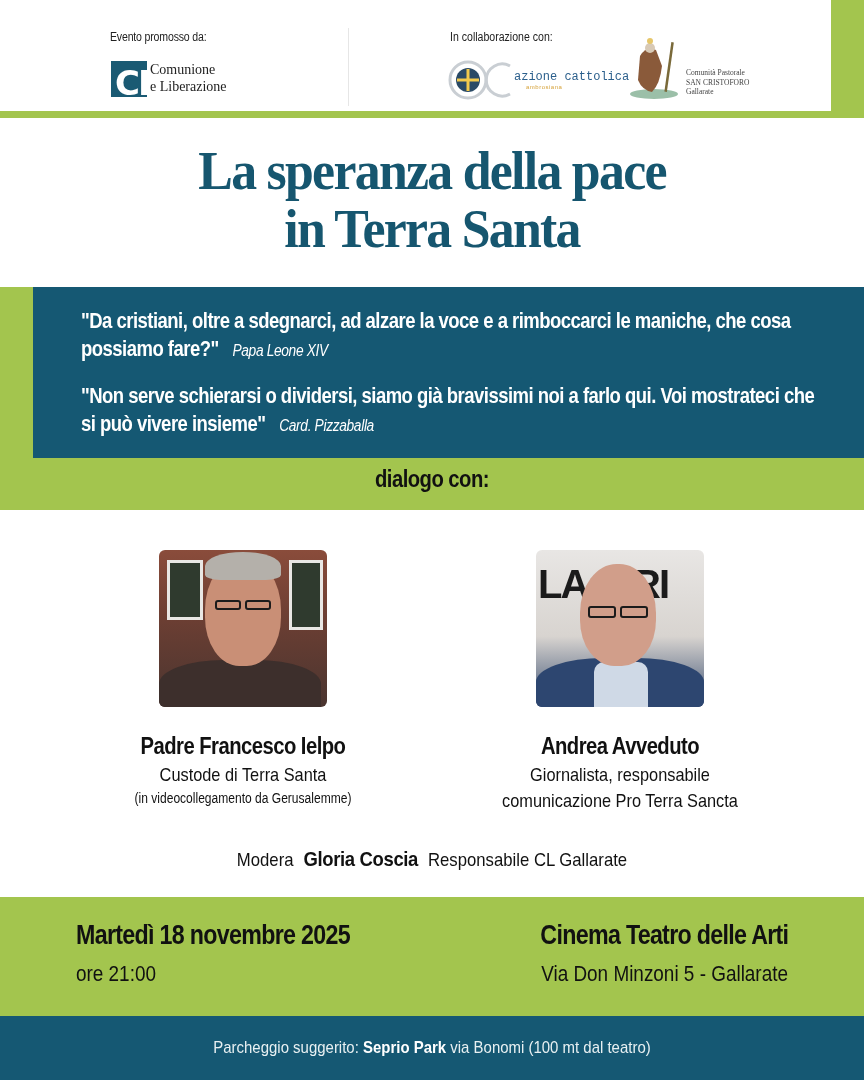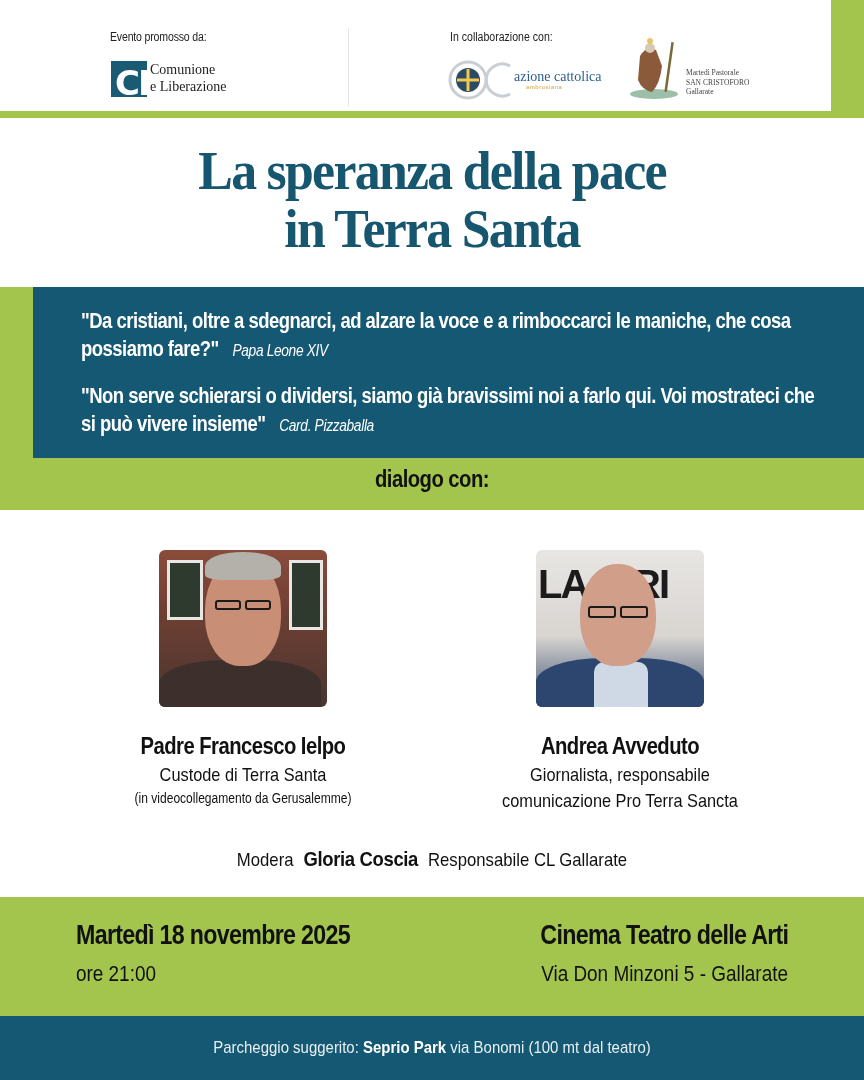--- a/index.html
+++ b/index.html
@@ -11,21 +11,21 @@
   .header-green-bar { position: absolute; left: 0; top: 111px; width: 864px; height: 7px; background: #a3c54e; }
   .header-divider { position: absolute; left: 348px; top: 24px; width: 1px; height: 78px; background: #e6e6e6; }
 
   .promo-label { position: absolute; left: 110px; top: 26px; font-size: 12px; letter-spacing: -0.2px; color: #222; font-family: "Liberation Sans", sans-serif; transform: scaleX(0.88); transform-origin: left; }
   .cl-logo { position: absolute; left: 111px; top: 57px; width: 36px; height: 36px; background: #1a5a73; }
   .cl-logo-text { position: absolute; left: 4px; top: 2px; color: #fff; font-size: 34px; font-family: "DejaVu Sans", sans-serif; font-weight: bold; letter-spacing: -2px; }
   .cl-name { position: absolute; left: 150px; top: 57px; font-size: 14px; line-height: 17px; color: #222; font-family: Liberation Serif, serif; }
 
   .collab-label { position: absolute; left: 450px; top: 26px; font-size: 12px; color: #222; transform: scaleX(0.88); transform-origin: left; }
   .ac-logo { position: absolute; left: 448px; top: 56px; width: 115px; height: 40px; }
-  .ac-text { position: absolute; left: 514px; top: 68px; font-size: 14px; color: #2b5f8c; font-family: Liberation Serif, serif; line-height: 10px; }
+  .ac-text { position: absolute; left: 514px; top: 68px; font-size: 12px; color: #2b5f8c; font-family: Liberation Mono, monospace; line-height: 10px; }
   .ac-sub { position: absolute; left: 526px; top: 80px; font-size: 6px; color: #d6a23a; letter-spacing: 0.5px; }
 
   .sc-logo { position: absolute; left: 628px; top: 32px; width: 52px; height: 64px; }
   .sc-text { position: absolute; left: 686px; top: 64px; font-size: 7.5px; line-height: 9.5px; color: #444; font-family: "Liberation Serif", serif; }
 
   .title { position: absolute; left: 0; top: 142px; width: 864px; text-align: center; font-family: "Liberation Serif", "DejaVu Serif", serif; font-size: 54px; line-height: 58px; color: #16566f; font-weight: bold; letter-spacing: -1.8px; transform: scaleX(0.96); }
 
   .quotes-left-strip { position: absolute; left: 0; top: 287px; width: 33px; height: 223px; background: #a3c54e; }
   .quotes-box { position: absolute; left: 33px; top: 287px; width: 831px; height: 171px; background: #155873; }
   .quote { position: absolute; left: 48px; width: 760px; color: #ffffff; font-size: 21.5px; line-height: 28px; font-weight: bold; font-family: "Liberation Sans", sans-serif; letter-spacing: -0.6px; transform: scaleX(0.86); transform-origin: left; }
@@ -93,21 +93,21 @@
   <div class="ac-sub">ambrosiana</div>
 
   <svg class="sc-logo" viewBox="0 0 52 64">
     <ellipse cx="26" cy="58" rx="24" ry="5" fill="#9bbfa8"></ellipse>
     <path d="M12 20 Q18 10 28 14 L34 30 Q32 48 24 56 Q14 54 10 44 Z" fill="#8a5a3a"></path>
     <circle cx="22" cy="12" r="5" fill="#d8c9b5"></circle>
     <circle cx="22" cy="5" r="3" fill="#e6c66a"></circle>
     <rect x="40" y="6" width="2.5" height="50" fill="#7a6a3a" transform="rotate(8 41 30)"></rect>
   </svg>
   <div class="sc-text">
-    <div>Martedì Pastorale</div>
+    <div>Comunità Pastorale</div>
     <div>SAN CRISTOFORO</div>
     <div>Gallarate</div>
   </div>
 </div>
 <div class="header-green-right"></div>
 <div class="header-green-bar"></div>
 
 <div class="title">
   <div>La speranza della pace</div>
   <div>in Terra Santa</div>

